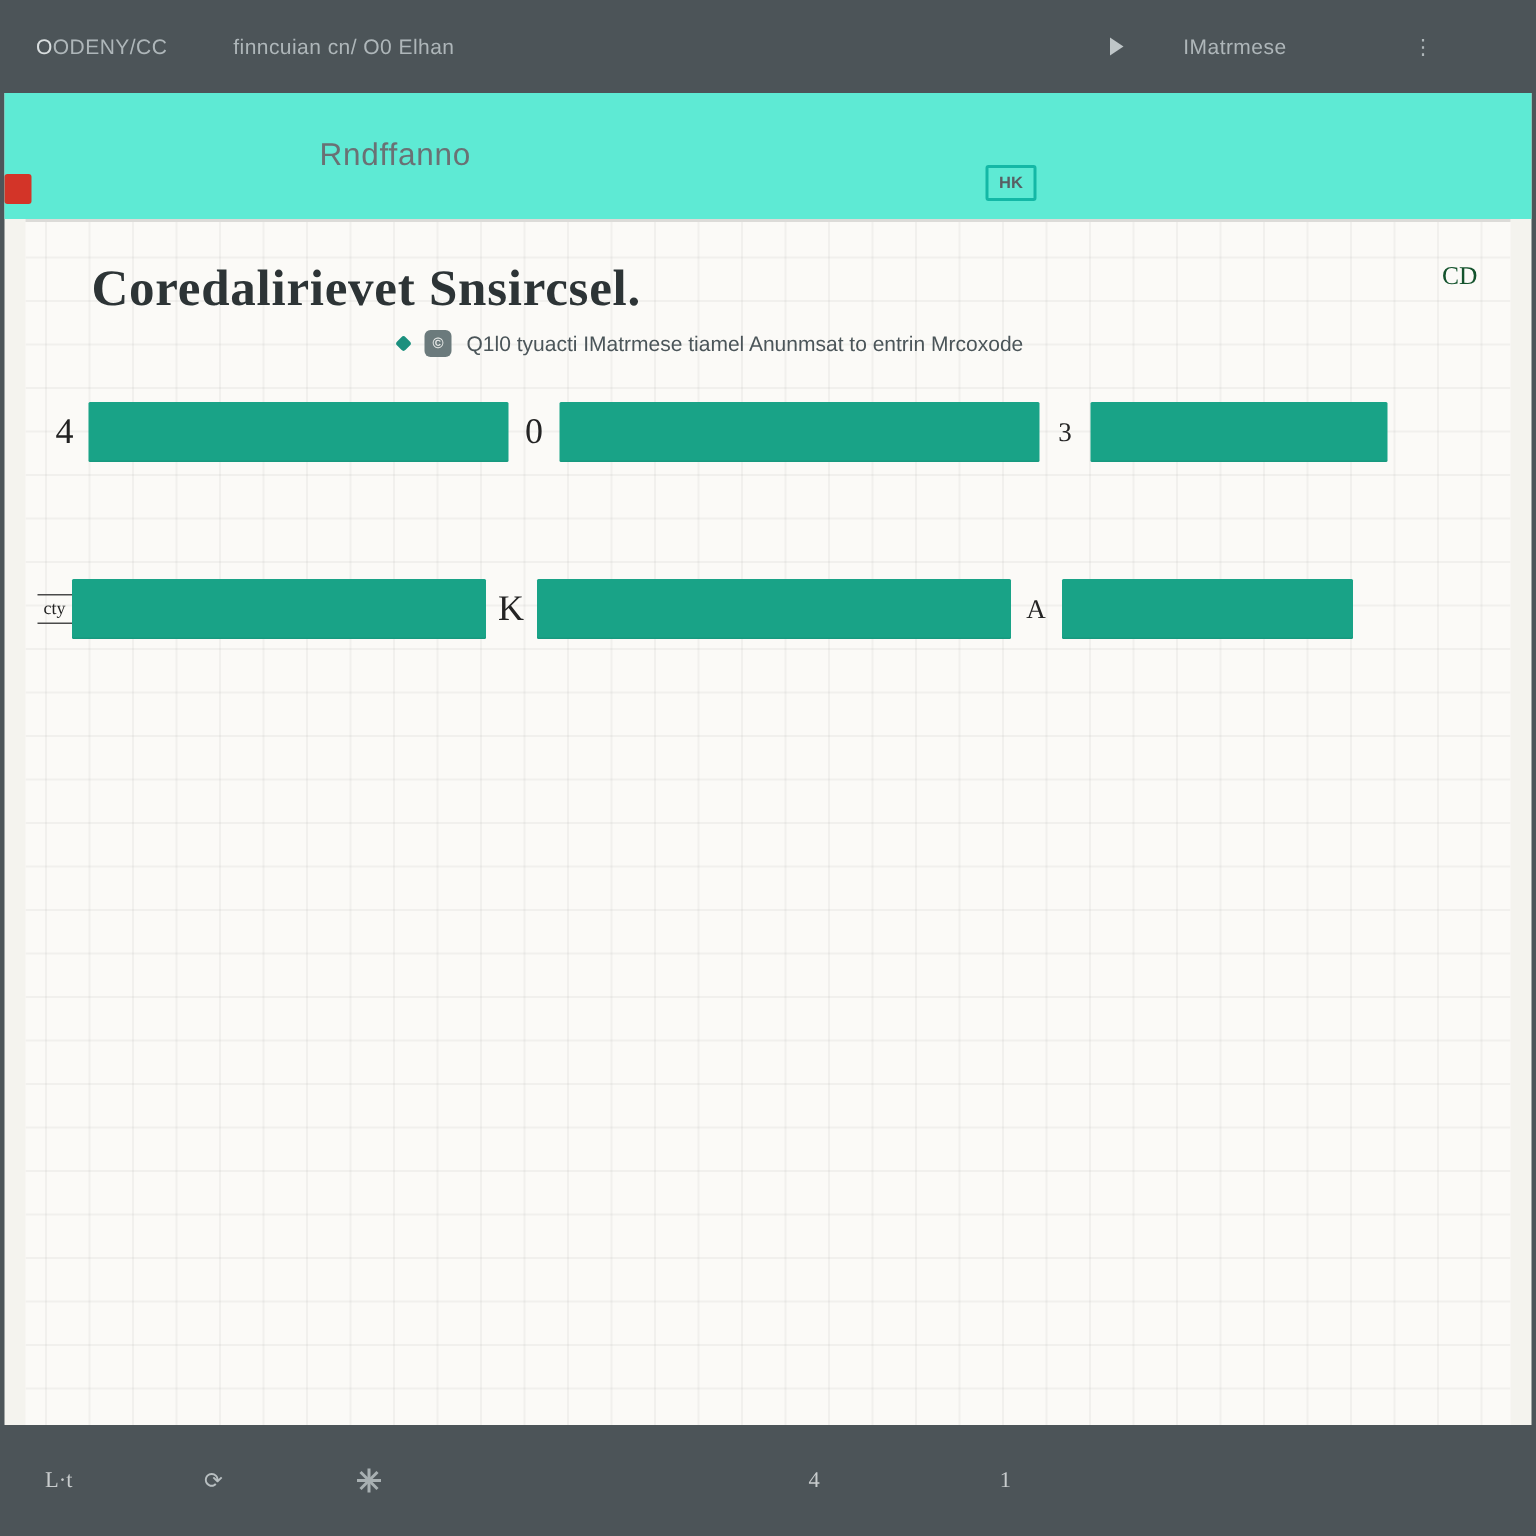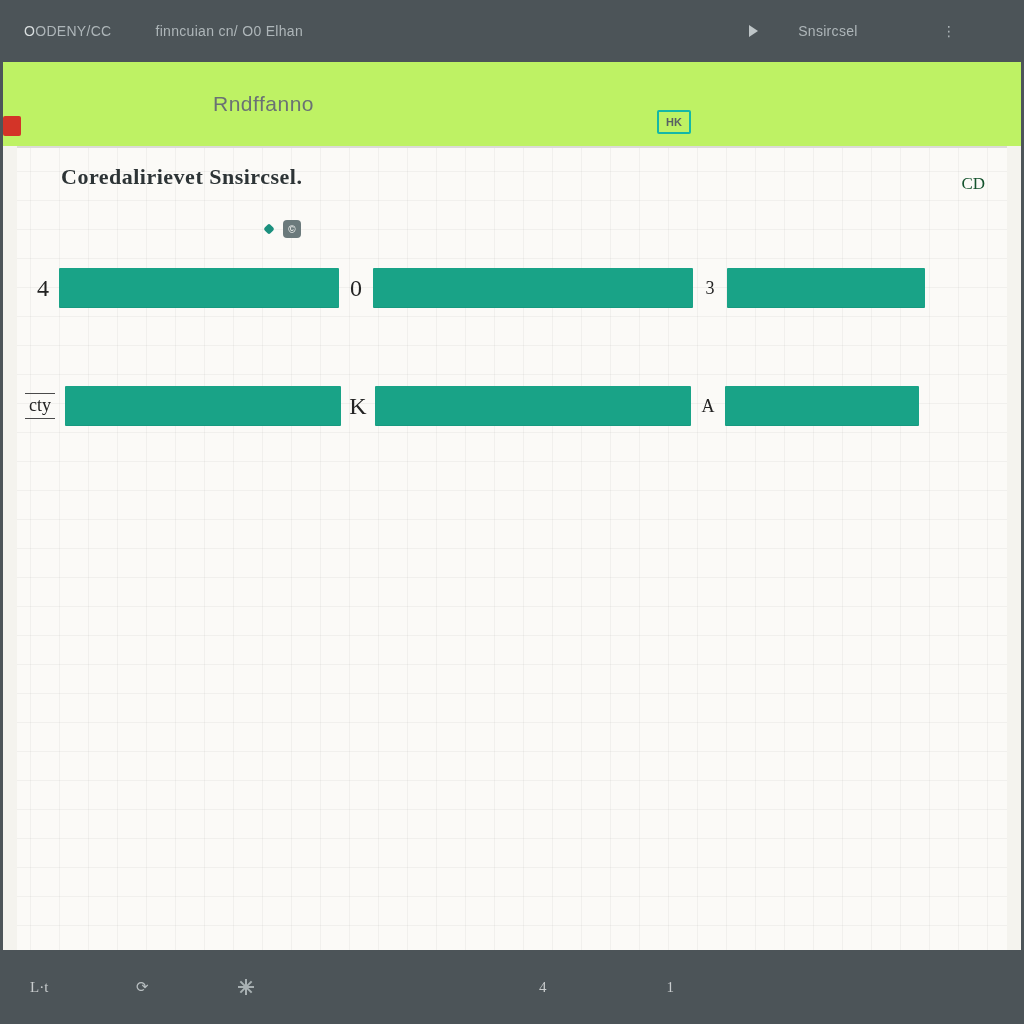--- a/index.html
+++ b/index.html
@@ -32,21 +32,21 @@
       position: relative;
     }
 
     
     .subheader {
       height: 84px;
       display: flex;
       align-items: center;
       padding: 0 48px 0 0;
       position: relative;
-      background: #bef264;
+      background: #5eead4;
     }
     .redchip {
       position: absolute; left: 0; top: 54px;
       width: 18px; height: 20px; background: #d33428; border-radius: 2px;
     }
     .subheader-title { margin-left: 210px; color: #6a7174; font-size: 21px; letter-spacing: 0.5px; }
     .subheader-badge {
       position: absolute; right: 330px; top: 48px;
       width: 34px; height: 24px;
       border: 2px solid #14b8a6; border-radius: 2px;
@@ -69,22 +69,22 @@
       position: absolute; inset: 0;
       background-image:
         linear-gradient(to right, rgba(0,0,0,0.04) 1px, transparent 1px),
         linear-gradient(to bottom, rgba(0,0,0,0.04) 1px, transparent 1px);
       background-size: 29px 29px;
       background-position: 42px 110px;
       pointer-events: none;
     }
 
     .page-title {
-      position: absolute; left: 44px; top: 16px;
-      font-size: 22px; font-weight: 600; font-family: Georgia, 'Times New Roman', serif;
+      position: absolute; left: 44px; top: 26px;
+      font-size: 34px; font-weight: 600; font-family: Georgia, 'Times New Roman', serif;
       color: #2d3436; letter-spacing: 0.5px;
     }
     .corner-code {
       position: absolute; right: 22px; top: 26px;
       font-size: 17px; font-family: Georgia, serif; color: #14532d;
     }
 
     .descline {
       position: absolute; left: 248px; top: 72px;
       font-size: 14px; color: #4b5559;
@@ -102,21 +102,21 @@
       position: absolute; left: 0; right: 0; height: 40px;
       display: flex; align-items: center;
     }
     .row.r1 { top: 120px; }
     .row.r2 { top: 238px; }
 
     .row-label {
       width: 42px; text-align: right; padding-right: 10px;
       font-size: 24px; font-family: Georgia, serif; color: #222;
     }
-    .row.r2 .row-label { font-size: 18px; border-bottom: 1.5px solid #4a4a4a; border-top: 1.5px solid #4a4a4a; padding: 1px 4px 2px; width:auto; margin-left: 8px; margin-right: 10px;}
+    .row.r2 .row-label { font-size: 12px; border-bottom: 1.5px solid #4a4a4a; border-top: 1.5px solid #4a4a4a; padding: 1px 4px 2px; width:auto; margin-left: 8px; }
 
     .bar {
       height: 40px; background: #19a387;
       border-radius: 1px;
       box-shadow: inset 0 -1px 0 rgba(0,0,0,0.06);
     }
     .gap-label { width: 34px; text-align: center; font-size: 24px; font-family: Georgia, serif; color: #242424; }
     .gap-label.small { font-size: 18px; }
 
     .bar.a { width: 280px; }
@@ -157,40 +157,41 @@
 <div class="menubar">
   <div class="menu-item">
     <span class="mlead">O</span><span>ODENY/CC</span>
   </div>
   <div class="menu-item">
     <span>finncuian  cn/ O0  Elhan</span>
   </div>
   <div class="menu-spacer"></div>
   <div class="arrow-icon"></div>
   <div class="menu-item">
-    <span>Snsircsel</span>
+    <span>IMatrmese</span>
   </div>
   <div style="width:40px"></div>
   <div class="menu-item">⋮</div>
 </div>
 
 <div class="content">
   <div class="subheader">
     <div class="redchip"></div>
     <div class="subheader-title">Rndffanno</div>
     <div class="subheader-badge">HK</div>
   </div>
 
   <div class="panel">
     <div class="page-title">Coredalirievet Snsircsel.</div>
     <div class="corner-code">CD</div>
 
     <div class="descline">
       <span class="dot-solid"></span>
       <span class="badge-mini">©</span>
+      <span>Q1l0   tyuacti IMatrmese tiamel  Anunmsat to  entrin  Mrcoxode</span>
     </div>
 
     <div class="row r1">
       <div class="row-label">4</div>
       <div class="bar a"></div>
       <div class="gap-label">0</div>
       <div class="bar b"></div>
       <div class="gap-label small">3</div>
       <div class="bar c"></div>
     </div>

